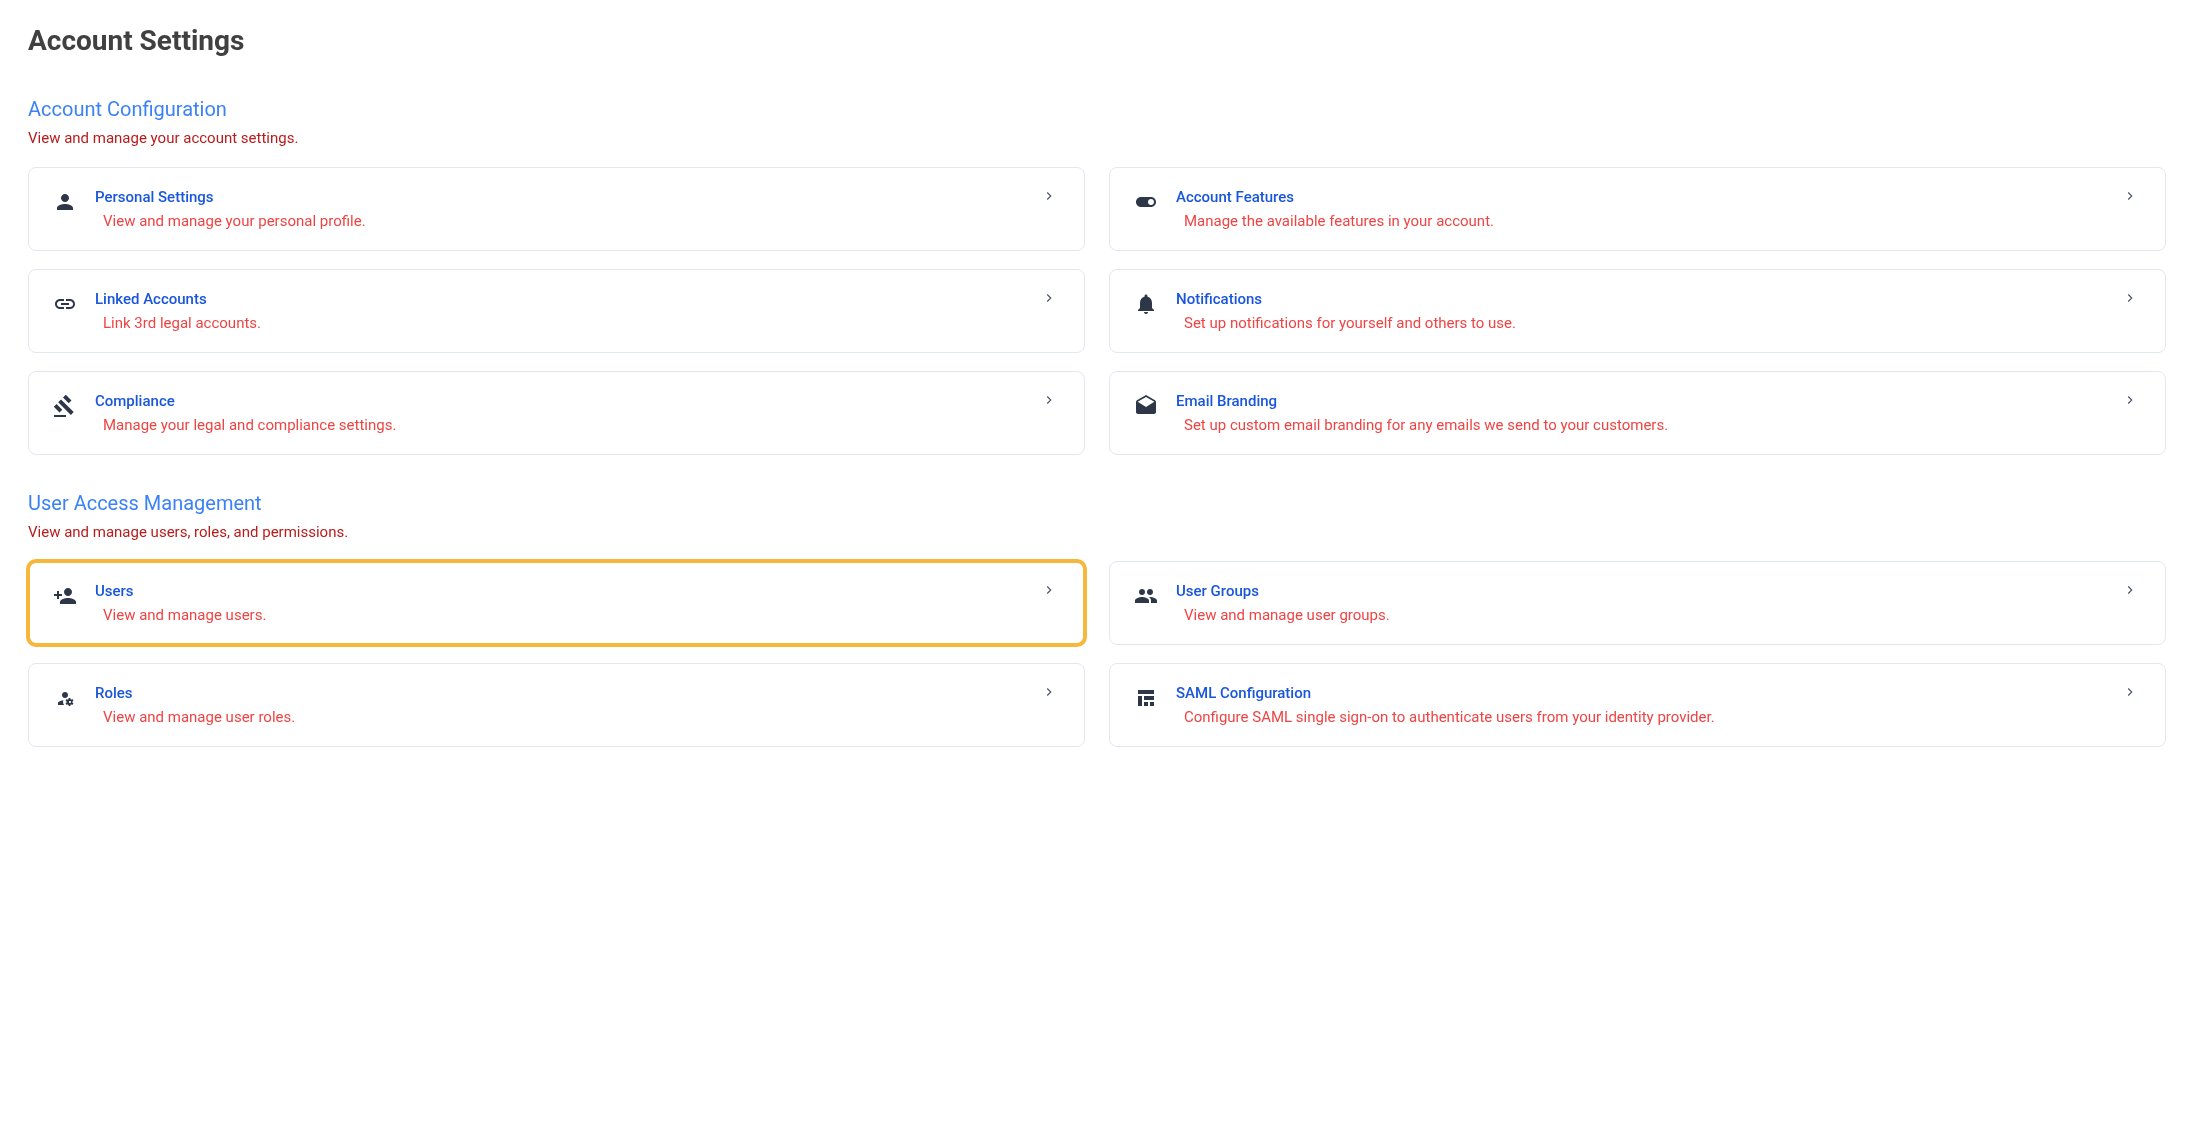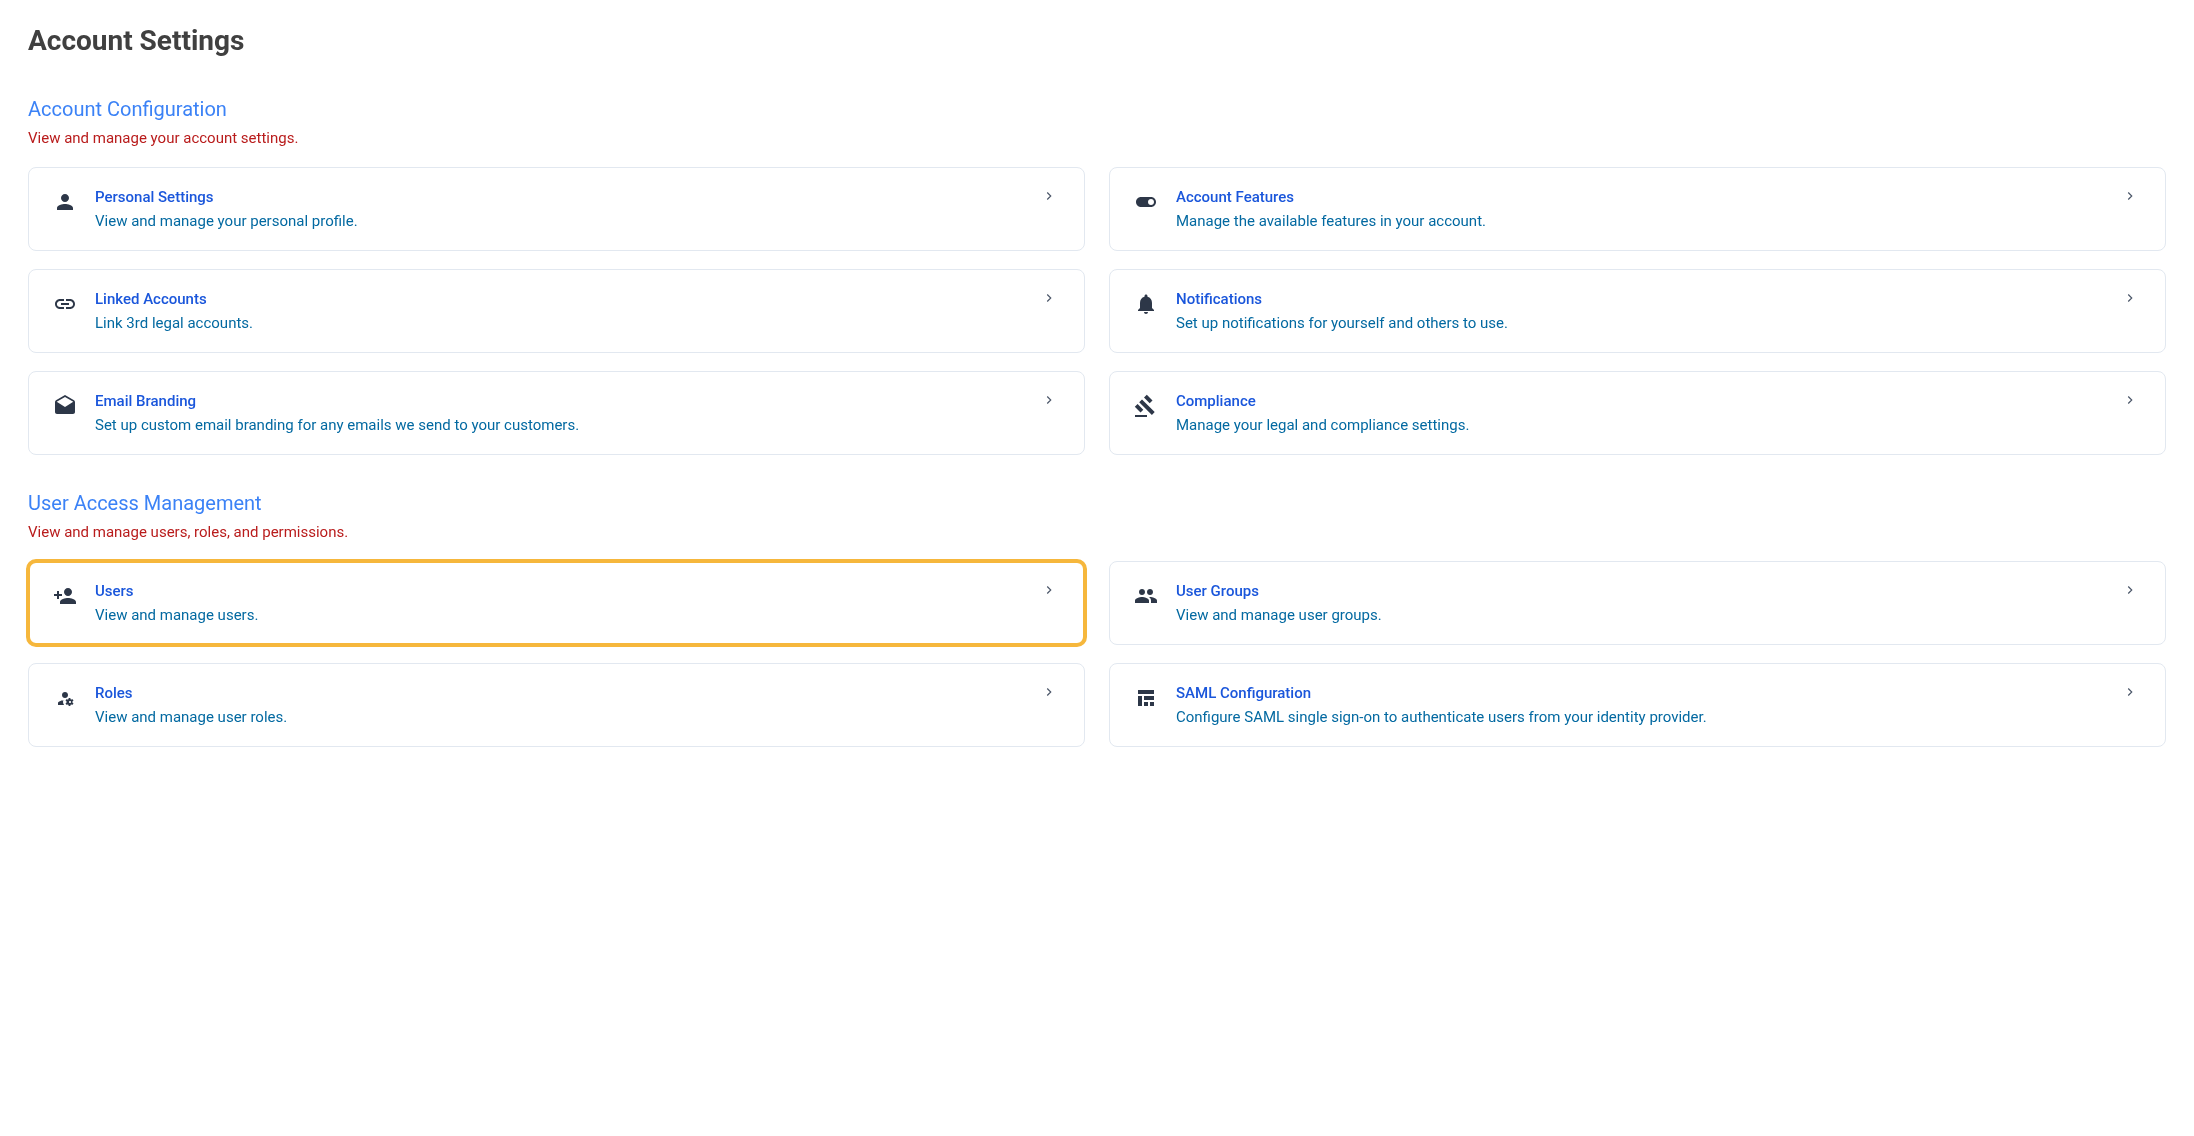--- a/index.html
+++ b/index.html
@@ -67,21 +67,22 @@
     min-width: 0;
   }
   .card-title {
     font-size: 15px;
     font-weight: 500;
     color: #1a56db;
     margin-bottom: 6px;
   }
   .card-desc {
     font-size: 15px;
-    color: #0369a1;
+    color: #ef4444;
+    margin-left: 8px;
   }
   .card-chevron {
     width: 20px;
     height: 20px;
     color: #4a5568;
     flex-shrink: 0;
     margin-left: 12px;
   }
   .card-chevron svg {
     width: 14px;
@@ -165,43 +166,43 @@
       <div class="card-chevron">
         <svg viewBox="0 0 24 24">
             <polyline points="9 18 15 12 9 6"></polyline>
           </svg>
       </div>
     </div>
 
     <div class="card">
       <div class="card-icon">
         <svg viewBox="0 0 24 24">
+            <path d="M1 21h12v2H1zM5.2 8.2l2.8-2.8 12.7 12.7-2.8 2.8zM12.8.8l5.7 5.7-2.8 2.8L10 3.6zM3.6 10l5.7 5.7-2.8 2.8L.8 12.8z"></path>
+          </svg>
+      </div>
+      <div class="card-body">
+        <div class="card-title">Compliance</div>
+        <div class="card-desc">Manage your legal and compliance settings.</div>
+      </div>
+      <div class="card-chevron">
+        <svg viewBox="0 0 24 24">
+            <polyline points="9 18 15 12 9 6"></polyline>
+          </svg>
+      </div>
+    </div>
+
+    <div class="card">
+      <div class="card-icon">
+        <svg viewBox="0 0 24 24">
             <path d="M21.99 8c0-.7-.4-1.3-.99-1.7L12 1 3 6.3C2.4 6.7 2 7.3 2 8v10c0 1.1.9 2 2 2h16c1.1 0 2-.9 2-2l-.01-10zM12 13L3.7 7.8 12 3l8.3 4.8L12 13z"></path>
           </svg>
       </div>
       <div class="card-body">
         <div class="card-title">Email Branding</div>
         <div class="card-desc">Set up custom email branding for any emails we send to your customers.</div>
-      </div>
-      <div class="card-chevron">
-        <svg viewBox="0 0 24 24">
-            <polyline points="9 18 15 12 9 6"></polyline>
-          </svg>
-      </div>
-    </div>
-
-    <div class="card">
-      <div class="card-icon">
-        <svg viewBox="0 0 24 24">
-            <path d="M1 21h12v2H1zM5.2 8.2l2.8-2.8 12.7 12.7-2.8 2.8zM12.8.8l5.7 5.7-2.8 2.8L10 3.6zM3.6 10l5.7 5.7-2.8 2.8L.8 12.8z"></path>
-          </svg>
-      </div>
-      <div class="card-body">
-        <div class="card-title">Compliance</div>
-        <div class="card-desc">Manage your legal and compliance settings.</div>
       </div>
       <div class="card-chevron">
         <svg viewBox="0 0 24 24">
             <polyline points="9 18 15 12 9 6"></polyline>
           </svg>
       </div>
     </div>
 
   </div>
 </div>

